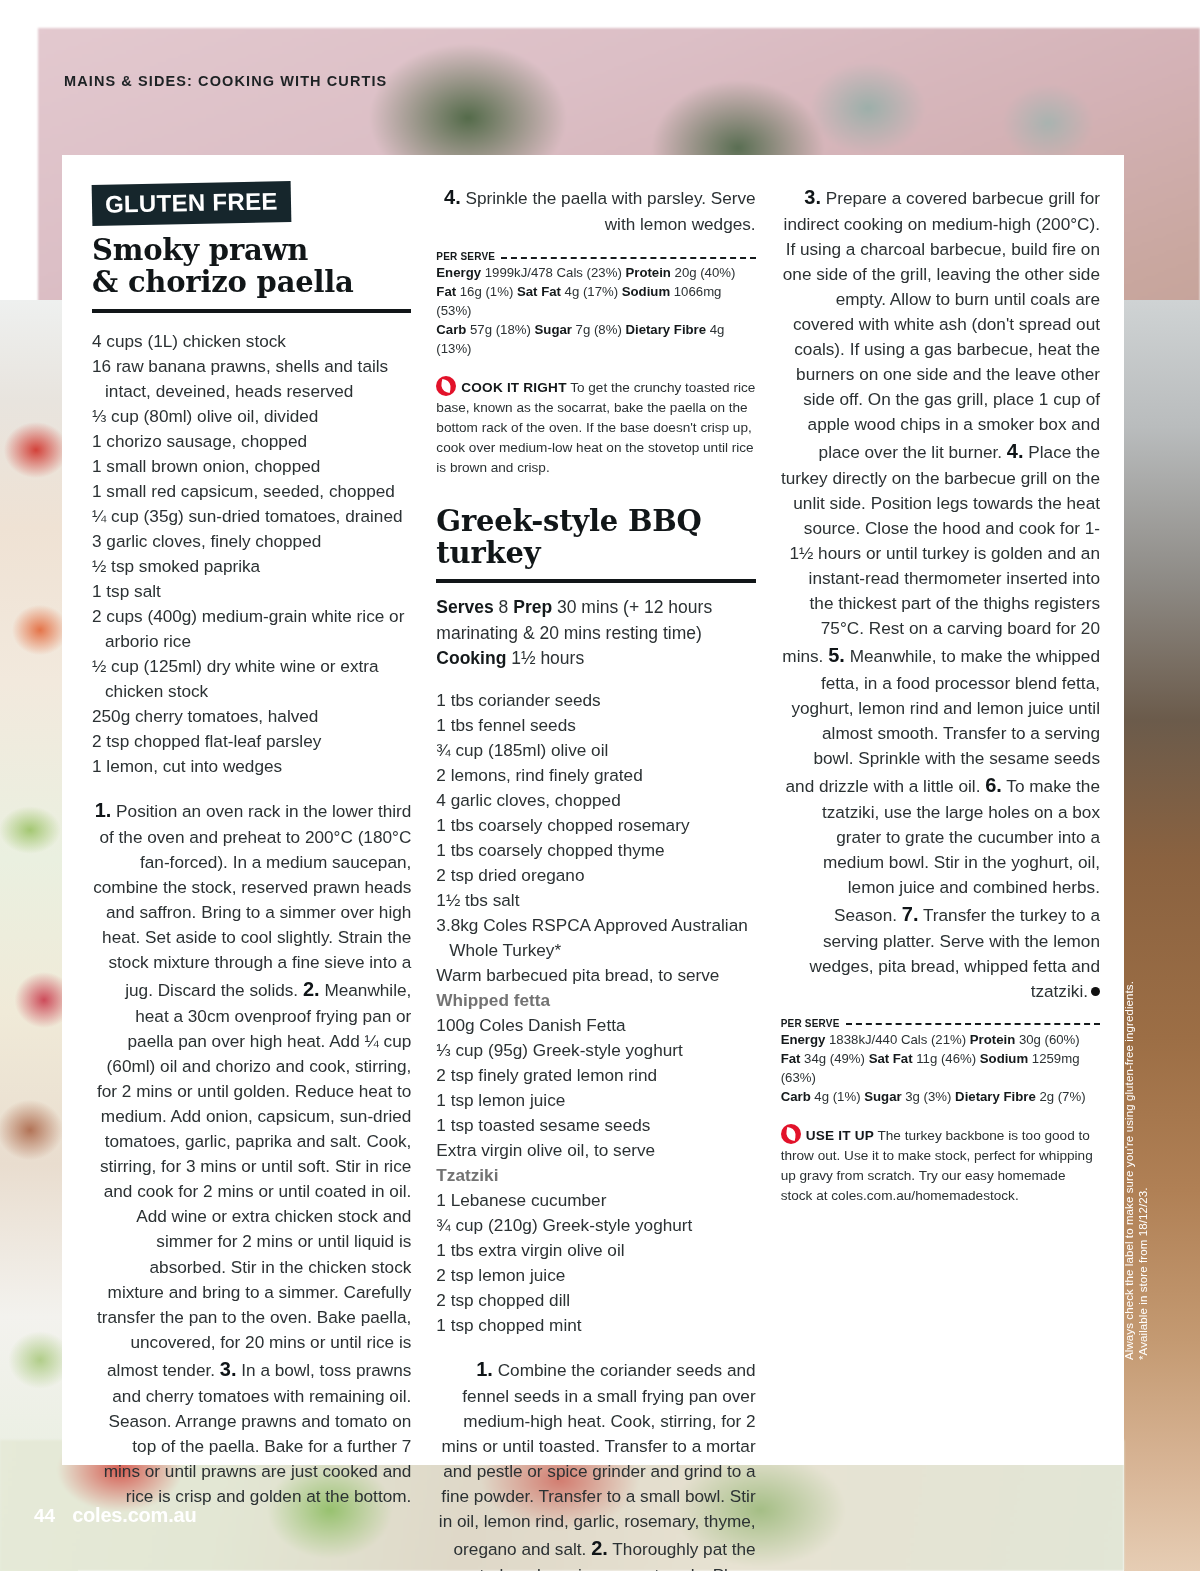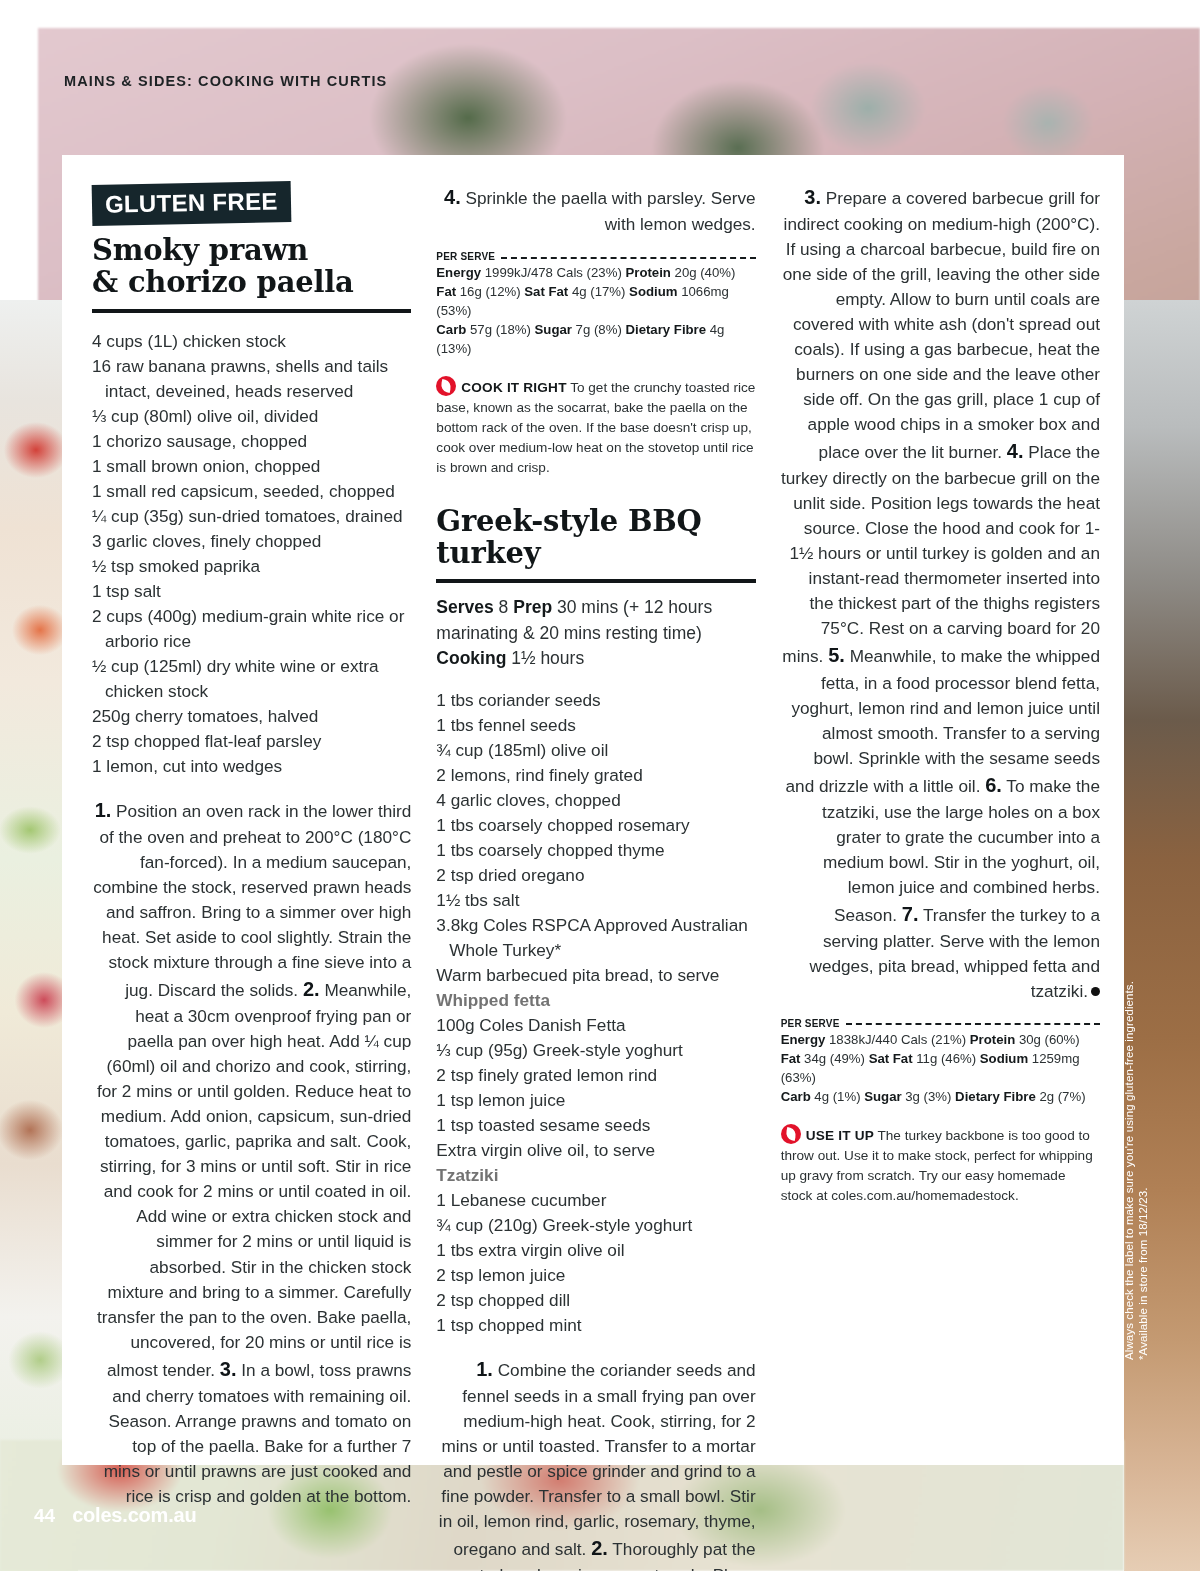--- a/index.html
+++ b/index.html
@@ -212,21 +212,21 @@
         <p><span class="n">4.</span> <span>Sprinkle the paella with parsley. Serve with lemon wedges.</span></p>
       </div>
 
       <div class="perserve">
         <div class="ps-head">
           <span>PER SERVE</span>
           <span class="ps-dash"></span>
         </div>
         <div class="ps-lines">
           <div><b>Energy</b><span> 1999kJ/478 Cals (23%) </span><b>Protein</b><span> 20g (40%)</span></div>
-          <div><b>Fat</b><span> 16g (12%) </span><b>Sat Fat</b><span> 4g (17%) </span><b>Sodium</b><span> 1066mg (53%)</span></div>
+          <div><b>Fat</b><span> 16g (1%) </span><b>Sat Fat</b><span> 4g (17%) </span><b>Sodium</b><span> 1066mg (53%)</span></div>
           <div><b>Carb</b><span> 57g (18%) </span><b>Sugar</b><span> 7g (8%) </span><b>Dietary Fibre</b><span> 4g (13%)</span></div>
         </div>
       </div>
 
       <div class="tip">
         <span class="badge"></span><span class="lbl">COOK IT RIGHT</span><span> To get the crunchy toasted rice base, known as the socarrat, bake the paella on the bottom rack of the oven. If the base doesn't crisp up, cook over medium-low heat on the stovetop until rice is brown and crisp.</span>
       </div>
 
       <div class="recipe-title" style="margin-top:28px;">Greek-style BBQ turkey</div>
       <div class="rule"></div>

